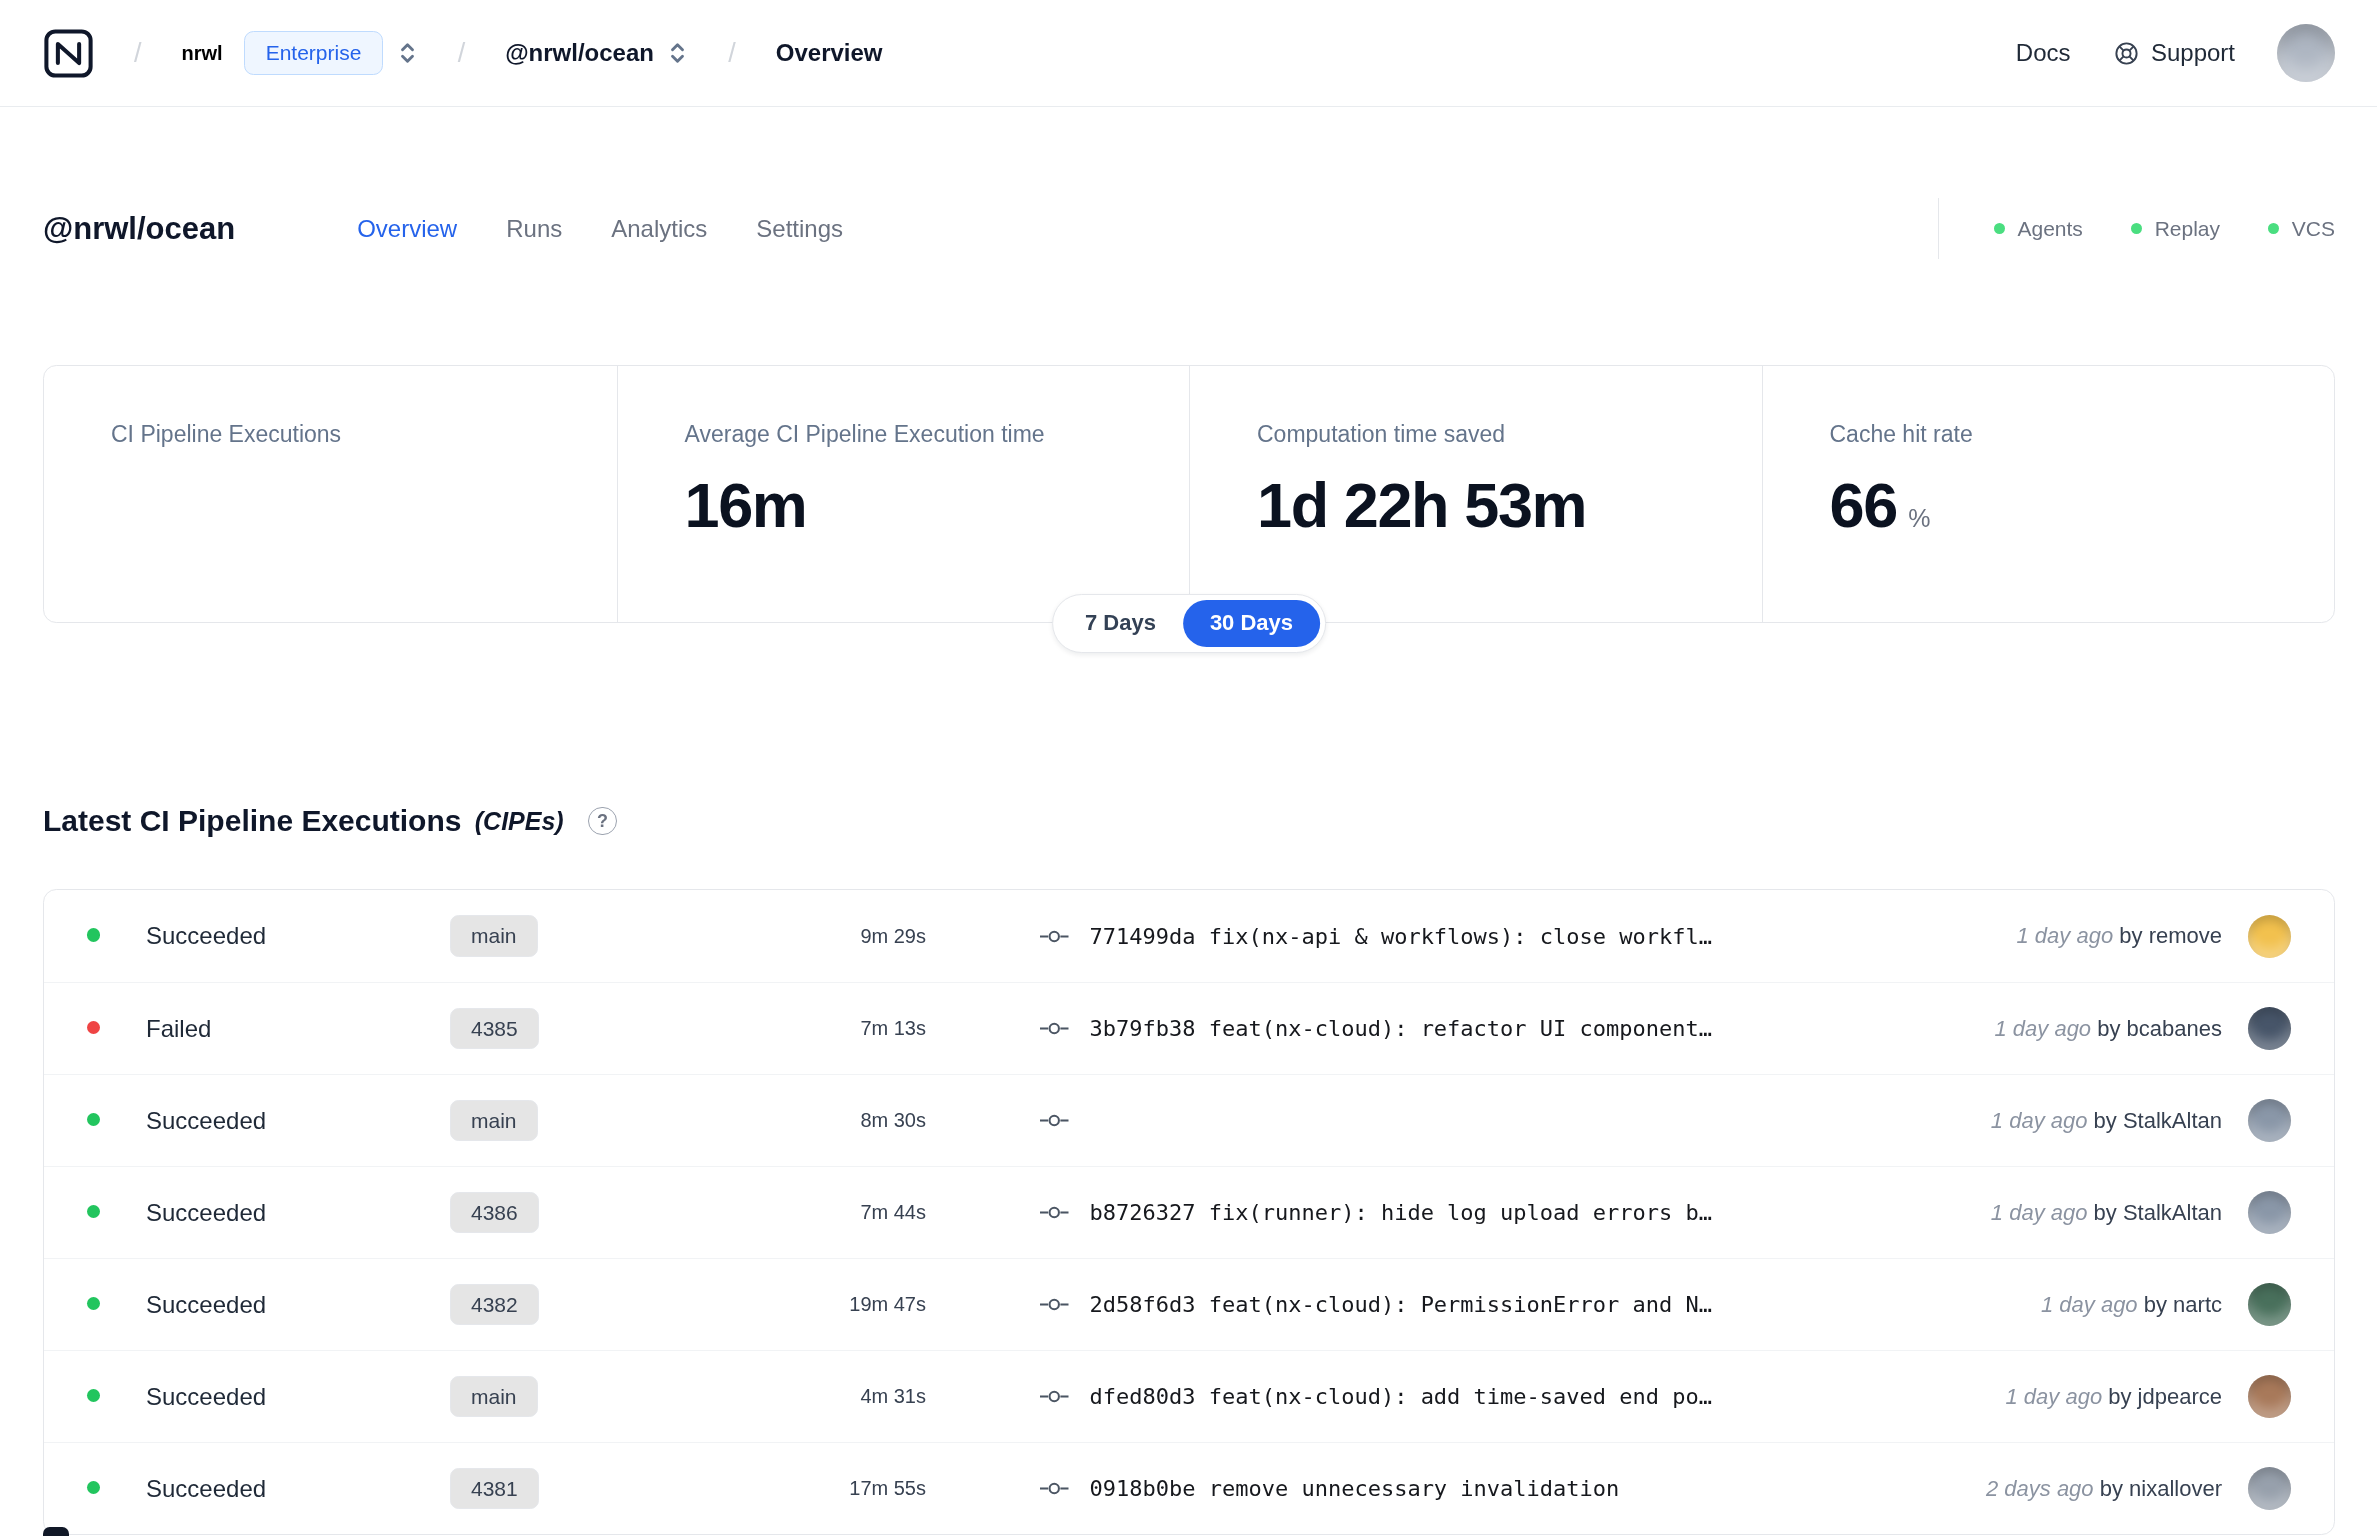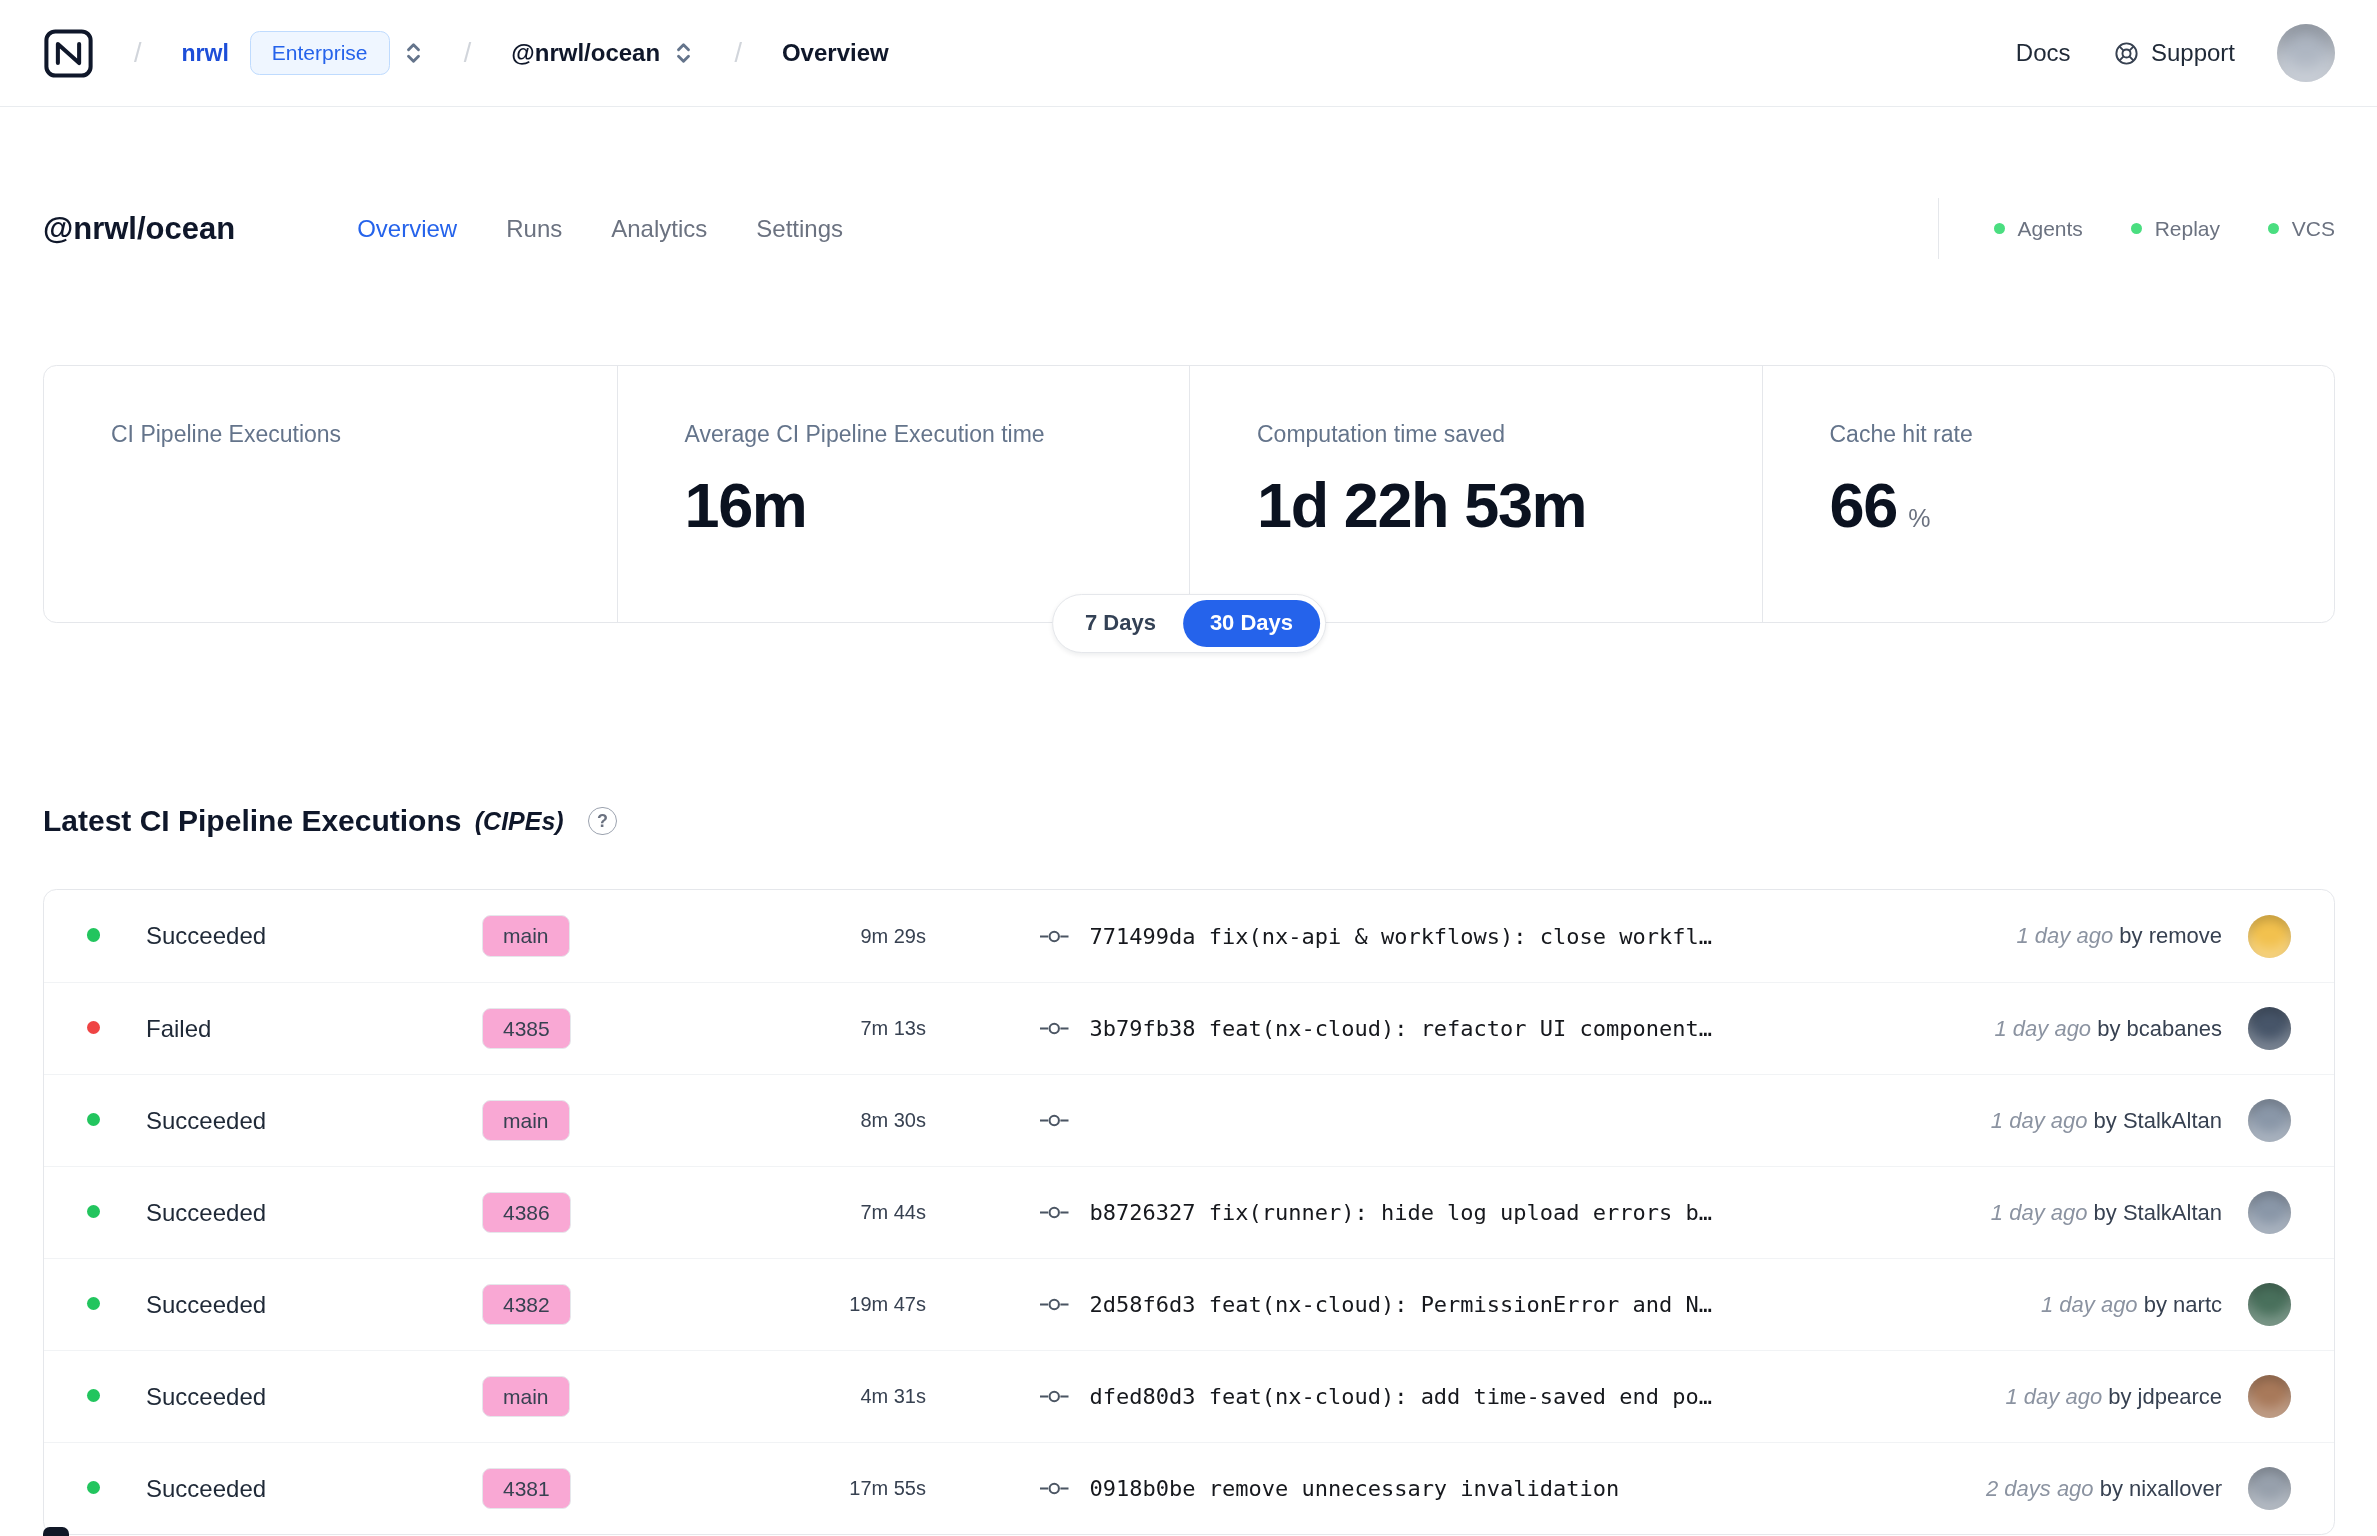--- a/index.html
+++ b/index.html
@@ -3,21 +3,21 @@
 <meta charset="utf-8">
 <style>
   * { margin:0; padding:0; box-sizing:border-box; }
   html,body { width:2378px; height:1537px; background:#ffffff; overflow:hidden;
     font-family:"Liberation Sans", sans-serif; color:#111827; position:relative; }
 
   
   .navbar { height:107px; border-bottom:1px solid #e9ecef; display:flex; align-items:center; padding:0 43px; }
   .logo-box { width:51px; height:51px; flex:0 0 51px; cursor:pointer; }
   .sep { margin:0 40px; color:#d1d5db; font-size:27px; font-weight:300; }
-  .bc-org { font-size:23px; font-weight:700; color:#1d4ed8; }
+  .bc-org { font-size:20px; font-weight:700; color:#000000; }
   .badge-enterprise { margin-left:21px; background:#eff6ff; border:1px solid #bfdbfe; color:#2563eb;
     font-size:21px; font-weight:500; padding:8.6px 21px; border-radius:9.5px; }
   .selector { margin-left:13.3px; background:none; border:none; cursor:pointer; display:flex; align-items:center; }
   .bc-ws { font-size:24px; font-weight:700; color:#0f172a; }
   .bc-page { font-size:24px; font-weight:700; color:#0f172a; }
   .nav-right { margin-left:auto; display:flex; align-items:center; gap:42px; }
   .nav-link { font-size:24px; font-weight:500; color:#1f2937; cursor:pointer; background:none; border:none; font-family:inherit; }
   .support { display:flex; align-items:center; gap:11.4px; cursor:pointer; }
   .user-avatar { width:58px; height:58px; border-radius:50%; background:#aeb6c2;
     box-shadow:inset 0 -13.3px 17px rgba(255,255,255,.35), inset 0 9.5px 13.3px rgba(0,0,0,.18); cursor:pointer; }
@@ -72,22 +72,22 @@
     padding:0 27px; font-size:24px; font-weight:500; color:#0f172a; font-family:inherit; cursor:pointer; }
 
   
   .cipe-table { margin:51px 43px 0; border:1px solid #e5e7eb; border-radius:13.3px; overflow:hidden; background:#fff; }
   .row { display:flex; align-items:center; height:92px; padding:0 43px; border-top:1px solid #f1f3f5; cursor:pointer; }
   .row:first-child { border-top:none; }
   .c-dot { flex:0 0 59px; }
   .dot { width:13.3px; height:13.3px; border-radius:50%; display:inline-block; }
   .c-status { flex:0 0 304px; font-size:24px; color:#1f2937; }
   .c-branch { flex:0 0 314px; }
-  .branch-badge { display:inline-block; background:#f9a8d4; border:1px solid #e5e7eb; border-radius:8.6px;
-    padding:7.6px 20px; font-size:21px; color:#374151;margin-left:32px; }
+  .branch-badge { display:inline-block; background:#e5e5e5; border:1px solid #e5e7eb; border-radius:8.6px;
+    padding:7.6px 20px; font-size:21px; color:#374151; }
   .c-duration { flex:0 0 162px; text-align:right; font-size:20px; color:#374151; }
   .c-commit { flex:1; min-width:0; display:flex; align-items:center; gap:21px; margin-left:114px; }
   .commit-text { font-family:"DejaVu Sans Mono", monospace; font-size:22px; color:#16181d;
     white-space:nowrap; overflow:hidden; text-overflow:ellipsis; max-width:666px; }
   .c-meta { margin-left:auto; display:flex; align-items:center; gap:26px; }
   .meta-text { font-size:22px; white-space:nowrap; }
   .meta-time { font-style:italic; color:#8b93a1; }
   .meta-author { color:#374151; }
   .avatar { width:43px; height:43px; border-radius:50%; background:#9ca3af;
     box-shadow:inset 0 -9.5px 11.4px rgba(255,255,255,.28), inset 0 5.7px 9.5px rgba(0,0,0,.18); }

